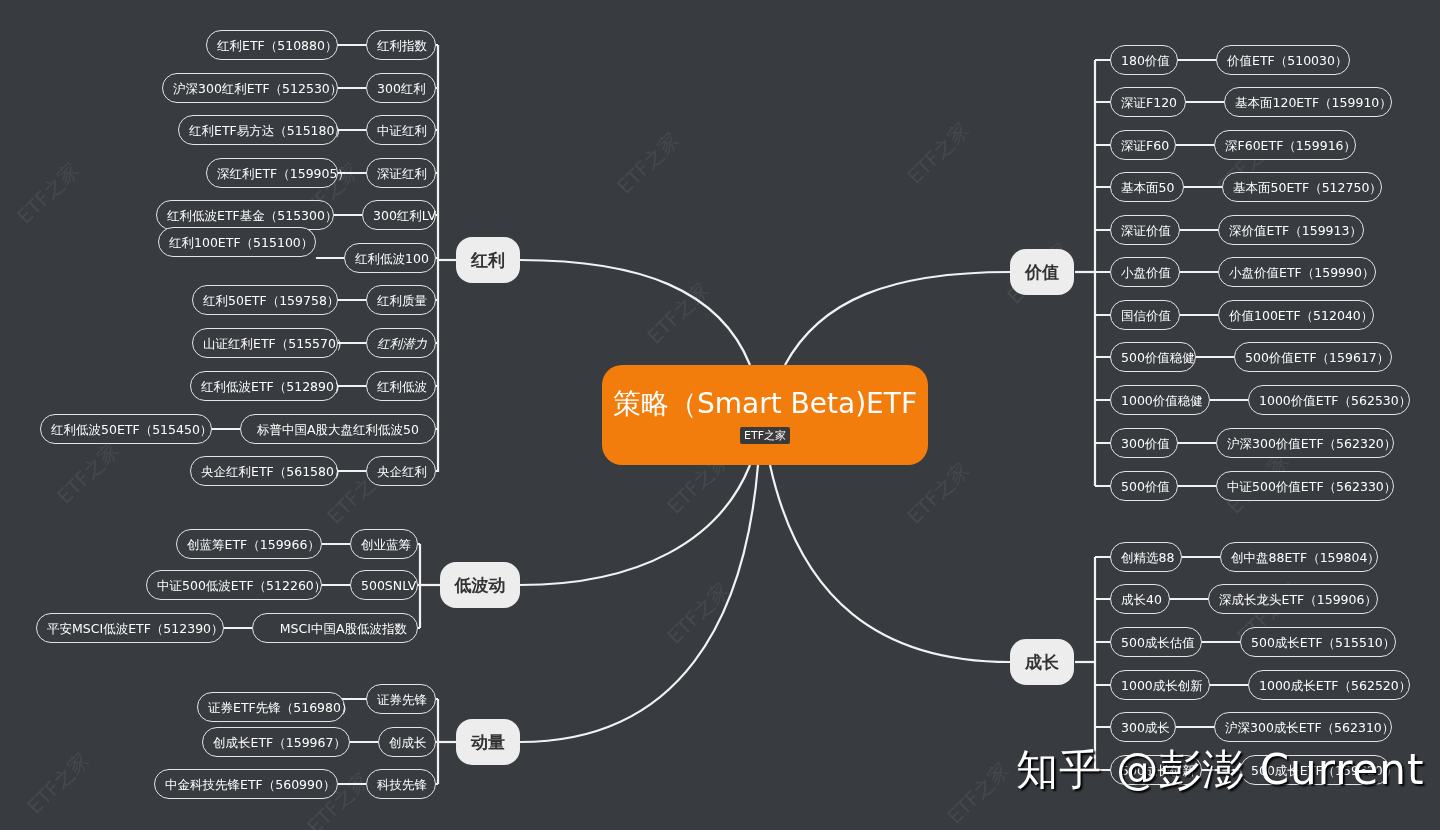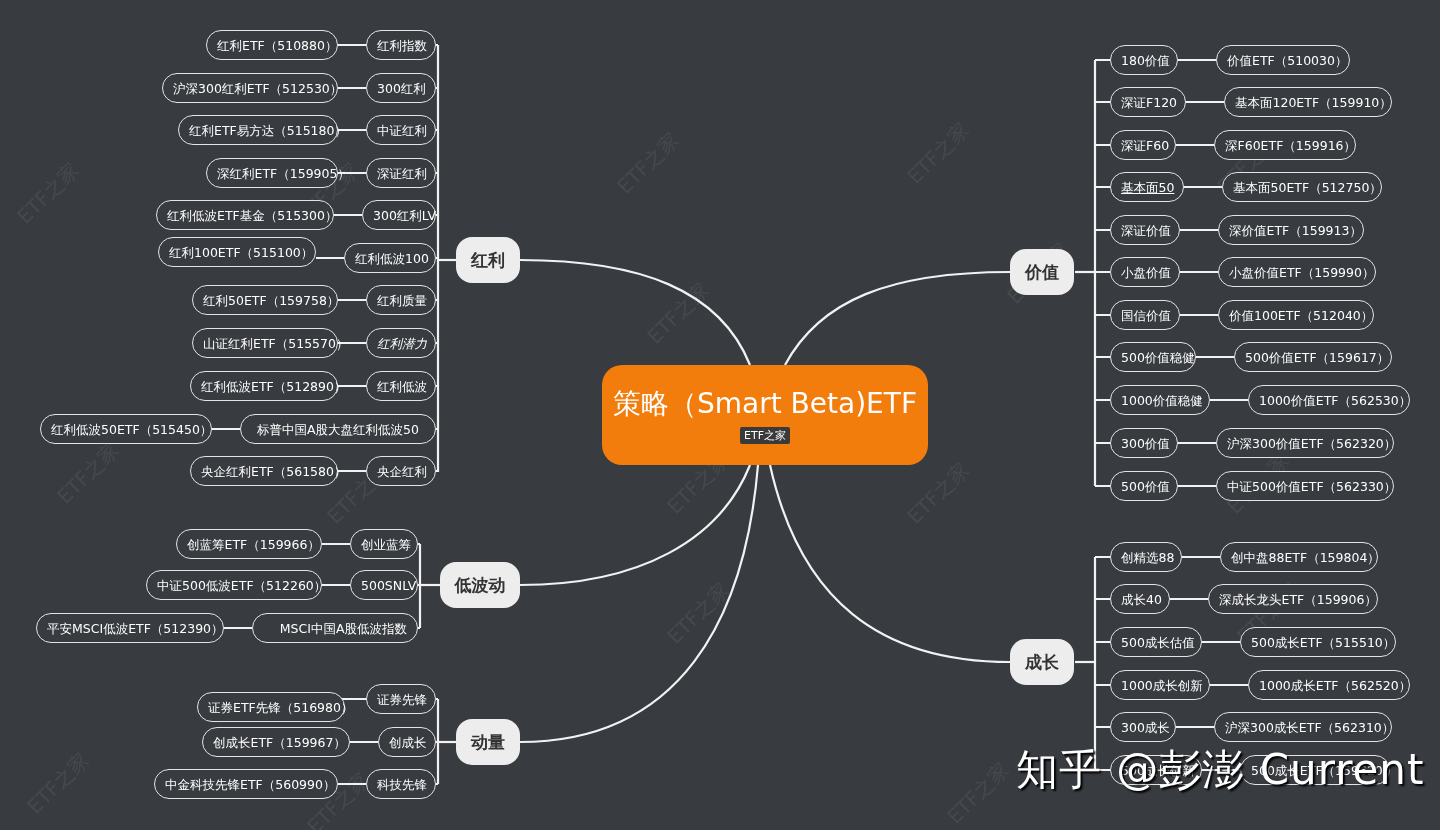--- a/index.html
+++ b/index.html
@@ -145,21 +145,21 @@
     <div class="pill" style="left: 206px; top: 30px; width: 132px;">红利ETF（510880）</div>
     <div class="pill" style="left: 366px; top: 73px; width: 70px;">300红利</div>
     <div class="pill" style="left: 162px; top: 73px; width: 176px;">沪深300红利ETF（512530）</div>
     <div class="pill" style="left: 366px; top: 115px; width: 70px; text-align: right;">中证红利</div>
     <div class="pill" style="left: 178px; top: 115px; width: 160px;">红利ETF易方达（515180）</div>
     <div class="pill" style="left: 366px; top: 158px; width: 70px;">深证红利</div>
     <div class="pill" style="left: 206px; top: 158px; width: 132px;">深红利ETF（159905）</div>
     <div class="pill" style="left: 362px; top: 200px; width: 74px;">300红利LV</div>
     <div class="pill" style="left: 156px; top: 200px; width: 178px;">红利低波ETF基金（515300）</div>
     <div class="pill" style="left: 344px; top: 243px; width: 92px;">红利低波100</div>
-    <div class="pill" style="left: 158px; top: 237px; width: 158px; text-align: center;">红利100ETF（515100）</div>
+    <div class="pill" style="left: 158px; top: 227px; width: 158px; text-align: center;">红利100ETF（515100）</div>
     <div class="pill" style="left: 366px; top: 285px; width: 70px;">红利质量</div>
     <div class="pill" style="left: 192px; top: 285px; width: 146px;">红利50ETF（159758）</div>
     <div class="pill" style="left: 366px; top: 328px; width: 70px; font-style: italic;">红利潜力</div>
     <div class="pill" style="left: 192px; top: 328px; width: 146px;">山证红利ETF（515570）</div>
     <div class="pill" style="left: 366px; top: 371px; width: 70px;">红利低波</div>
     <div class="pill" style="left: 190px; top: 371px; width: 148px;">红利低波ETF（512890）</div>
     <div class="pill" style="left: 240px; top: 414px; width: 196px;">标普中国A股大盘红利低波50</div>
     <div class="pill" style="left: 40px; top: 414px; width: 172px;">红利低波50ETF（515450）</div>
     <div class="pill" style="left: 366px; top: 456px; width: 70px;">央企红利</div>
     <div class="pill" style="left: 190px; top: 456px; width: 148px;">央企红利ETF（561580）</div>
@@ -174,21 +174,21 @@
     <div class="pill" style="left: 378px; top: 727px; width: 58px;">创成长</div>
     <div class="pill" style="left: 202px; top: 727px; width: 148px;">创成长ETF（159967）</div>
     <div class="pill" style="left: 366px; top: 769px; width: 70px;">科技先锋</div>
     <div class="pill" style="left: 154px; top: 769px; width: 184px; text-align: center;">中金科技先锋ETF（560990）</div>
     <div class="pill" style="left: 1110px; top: 45px; width: 68px;">180价值</div>
     <div class="pill" style="left: 1216px; top: 45px; width: 134px;">价值ETF（510030）</div>
     <div class="pill" style="left: 1110px; top: 87px; width: 76px;">深证F120</div>
     <div class="pill" style="left: 1224px; top: 87px; width: 168px;">基本面120ETF（159910）</div>
     <div class="pill" style="left: 1110px; top: 130px; width: 66px;">深证F60</div>
     <div class="pill" style="left: 1214px; top: 130px; width: 142px;">深F60ETF（159916）</div>
-    <div class="pill" style="left: 1110px; top: 172px; width: 74px; text-decoration: underline;">基本面50</div>
+    <div class="pill" style="left: 1110px; top: 172px; width: 74px;">基本面50</div>
     <div class="pill" style="left: 1222px; top: 172px; width: 160px;">基本面50ETF（512750）</div>
     <div class="pill" style="left: 1110px; top: 215px; width: 70px;">深证价值</div>
     <div class="pill" style="left: 1218px; top: 215px; width: 146px;">深价值ETF（159913）</div>
     <div class="pill" style="left: 1110px; top: 257px; width: 70px;">小盘价值</div>
     <div class="pill" style="left: 1218px; top: 257px; width: 158px;">小盘价值ETF（159990）</div>
     <div class="pill" style="left: 1110px; top: 300px; width: 70px;">国信价值</div>
     <div class="pill" style="left: 1218px; top: 300px; width: 156px;">价值100ETF（512040）</div>
     <div class="pill" style="left: 1110px; top: 342px; width: 86px;">500价值稳健</div>
     <div class="pill" style="left: 1234px; top: 342px; width: 158px;">500价值ETF（159617）</div>
     <div class="pill" style="left: 1110px; top: 385px; width: 100px;">1000价值稳健</div>

